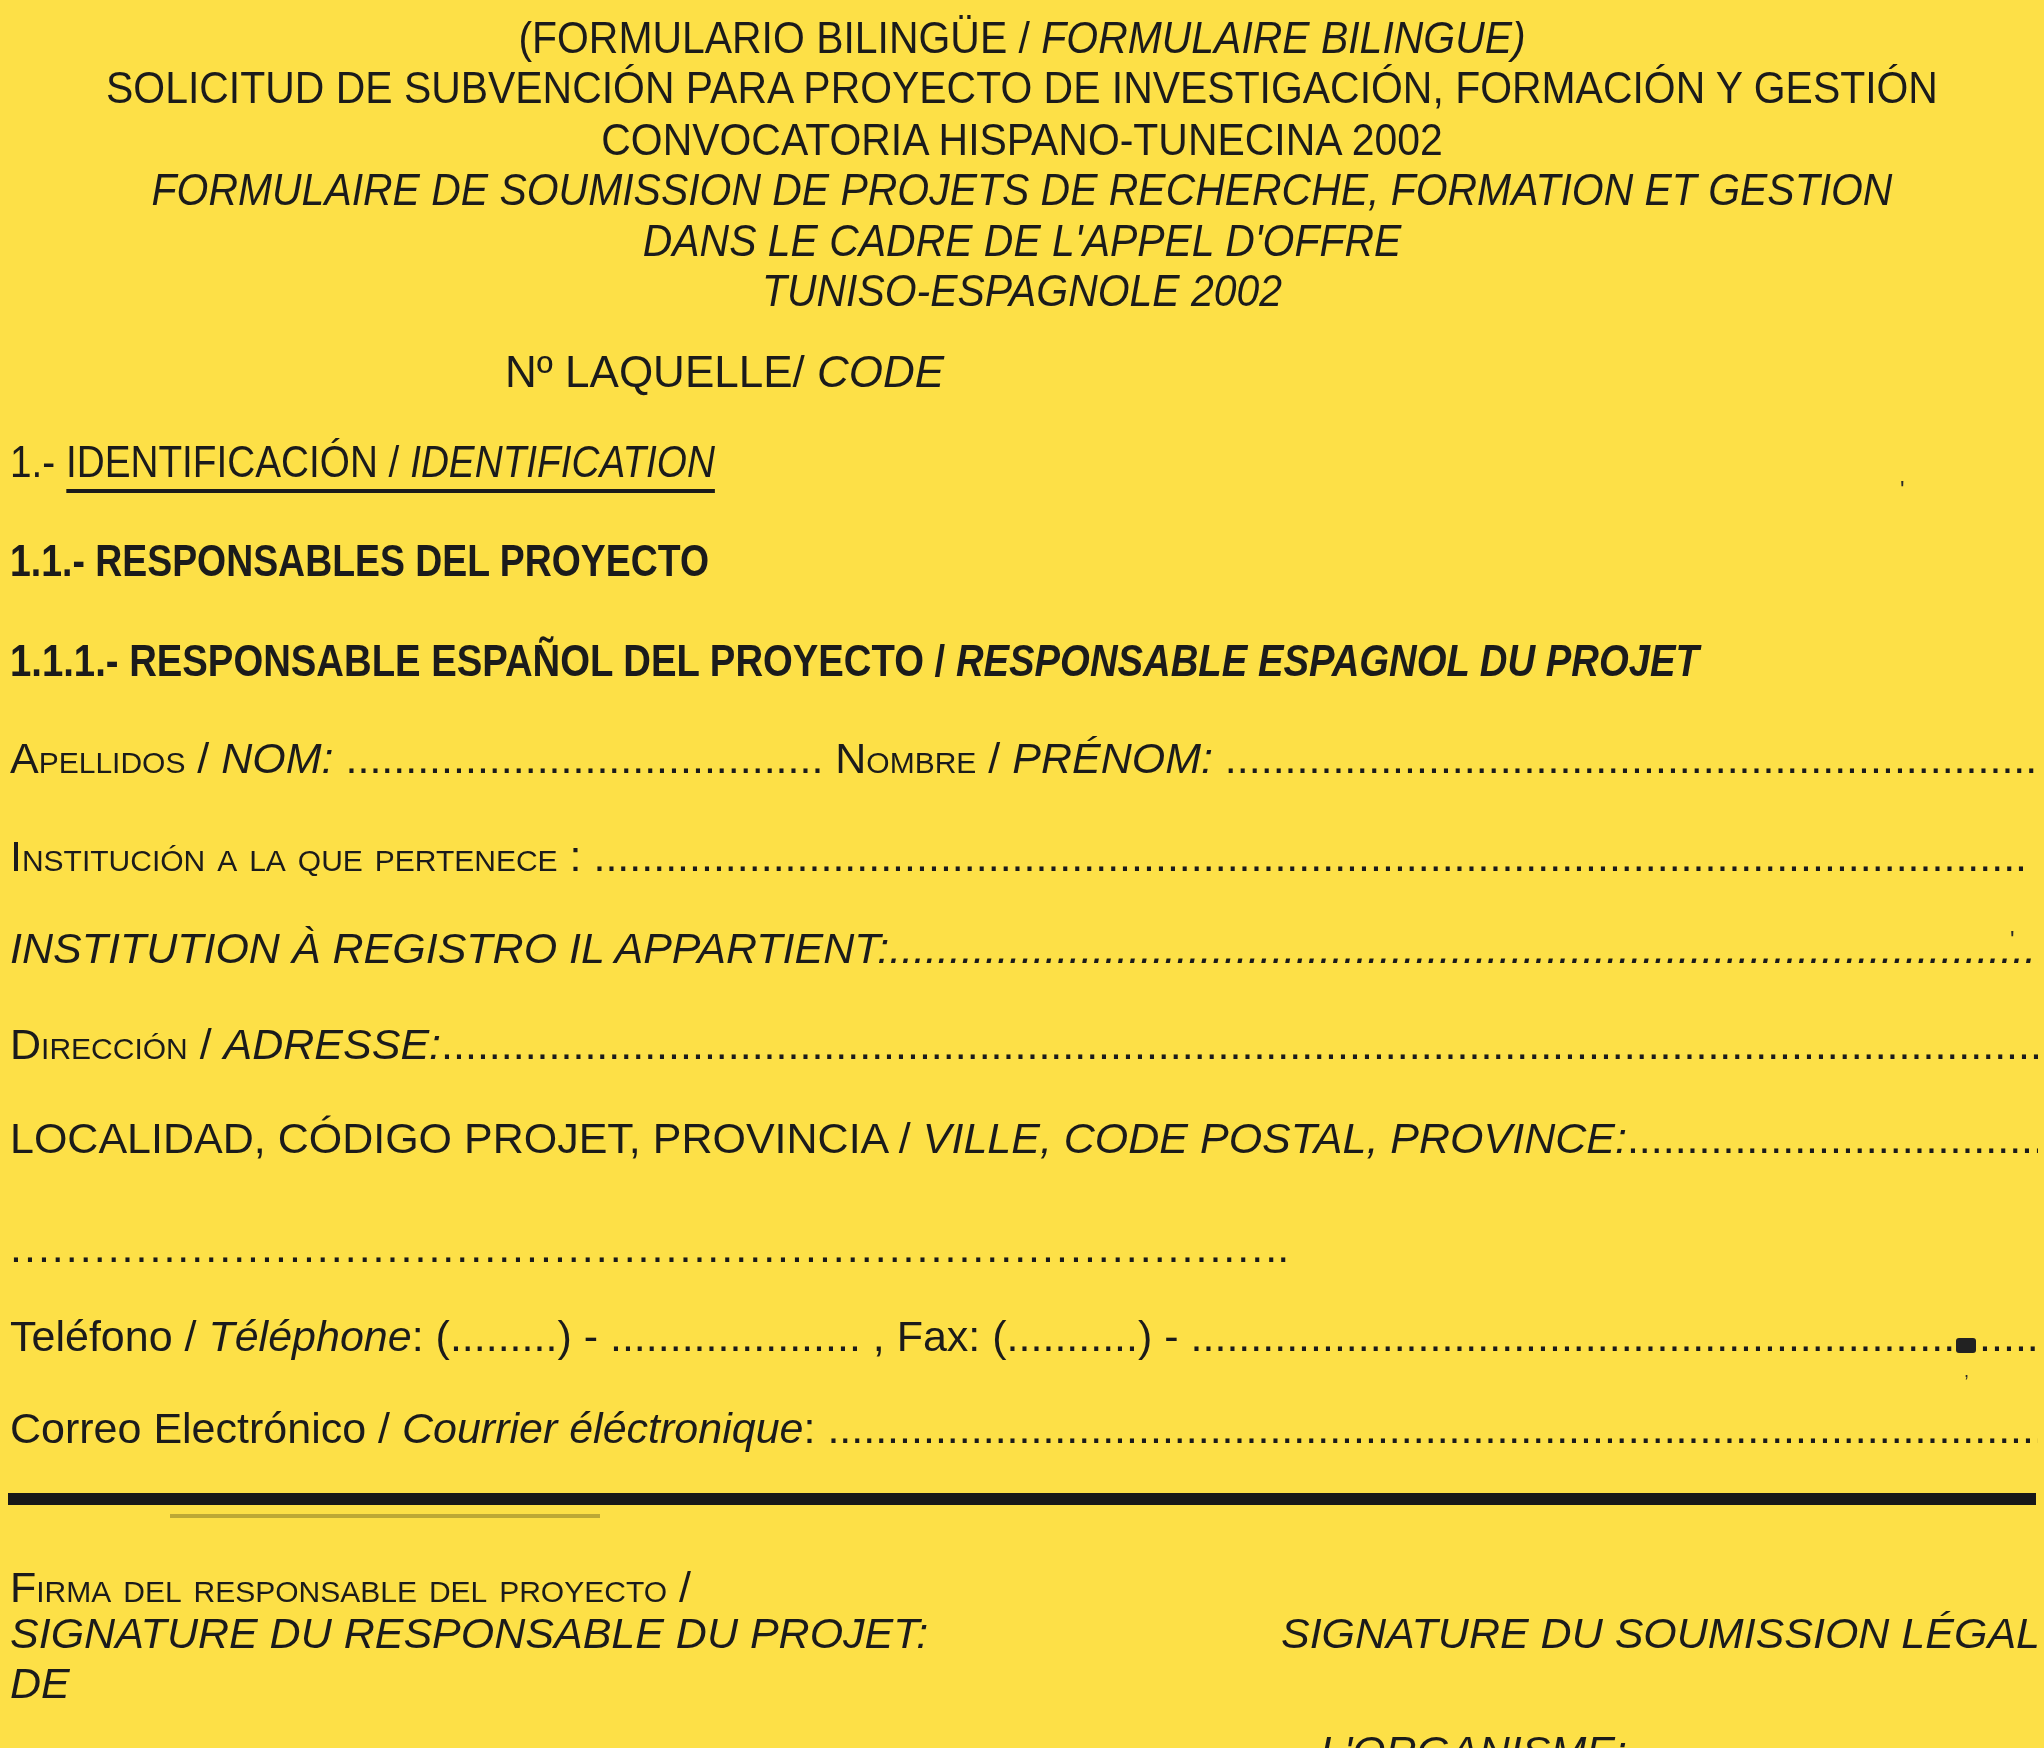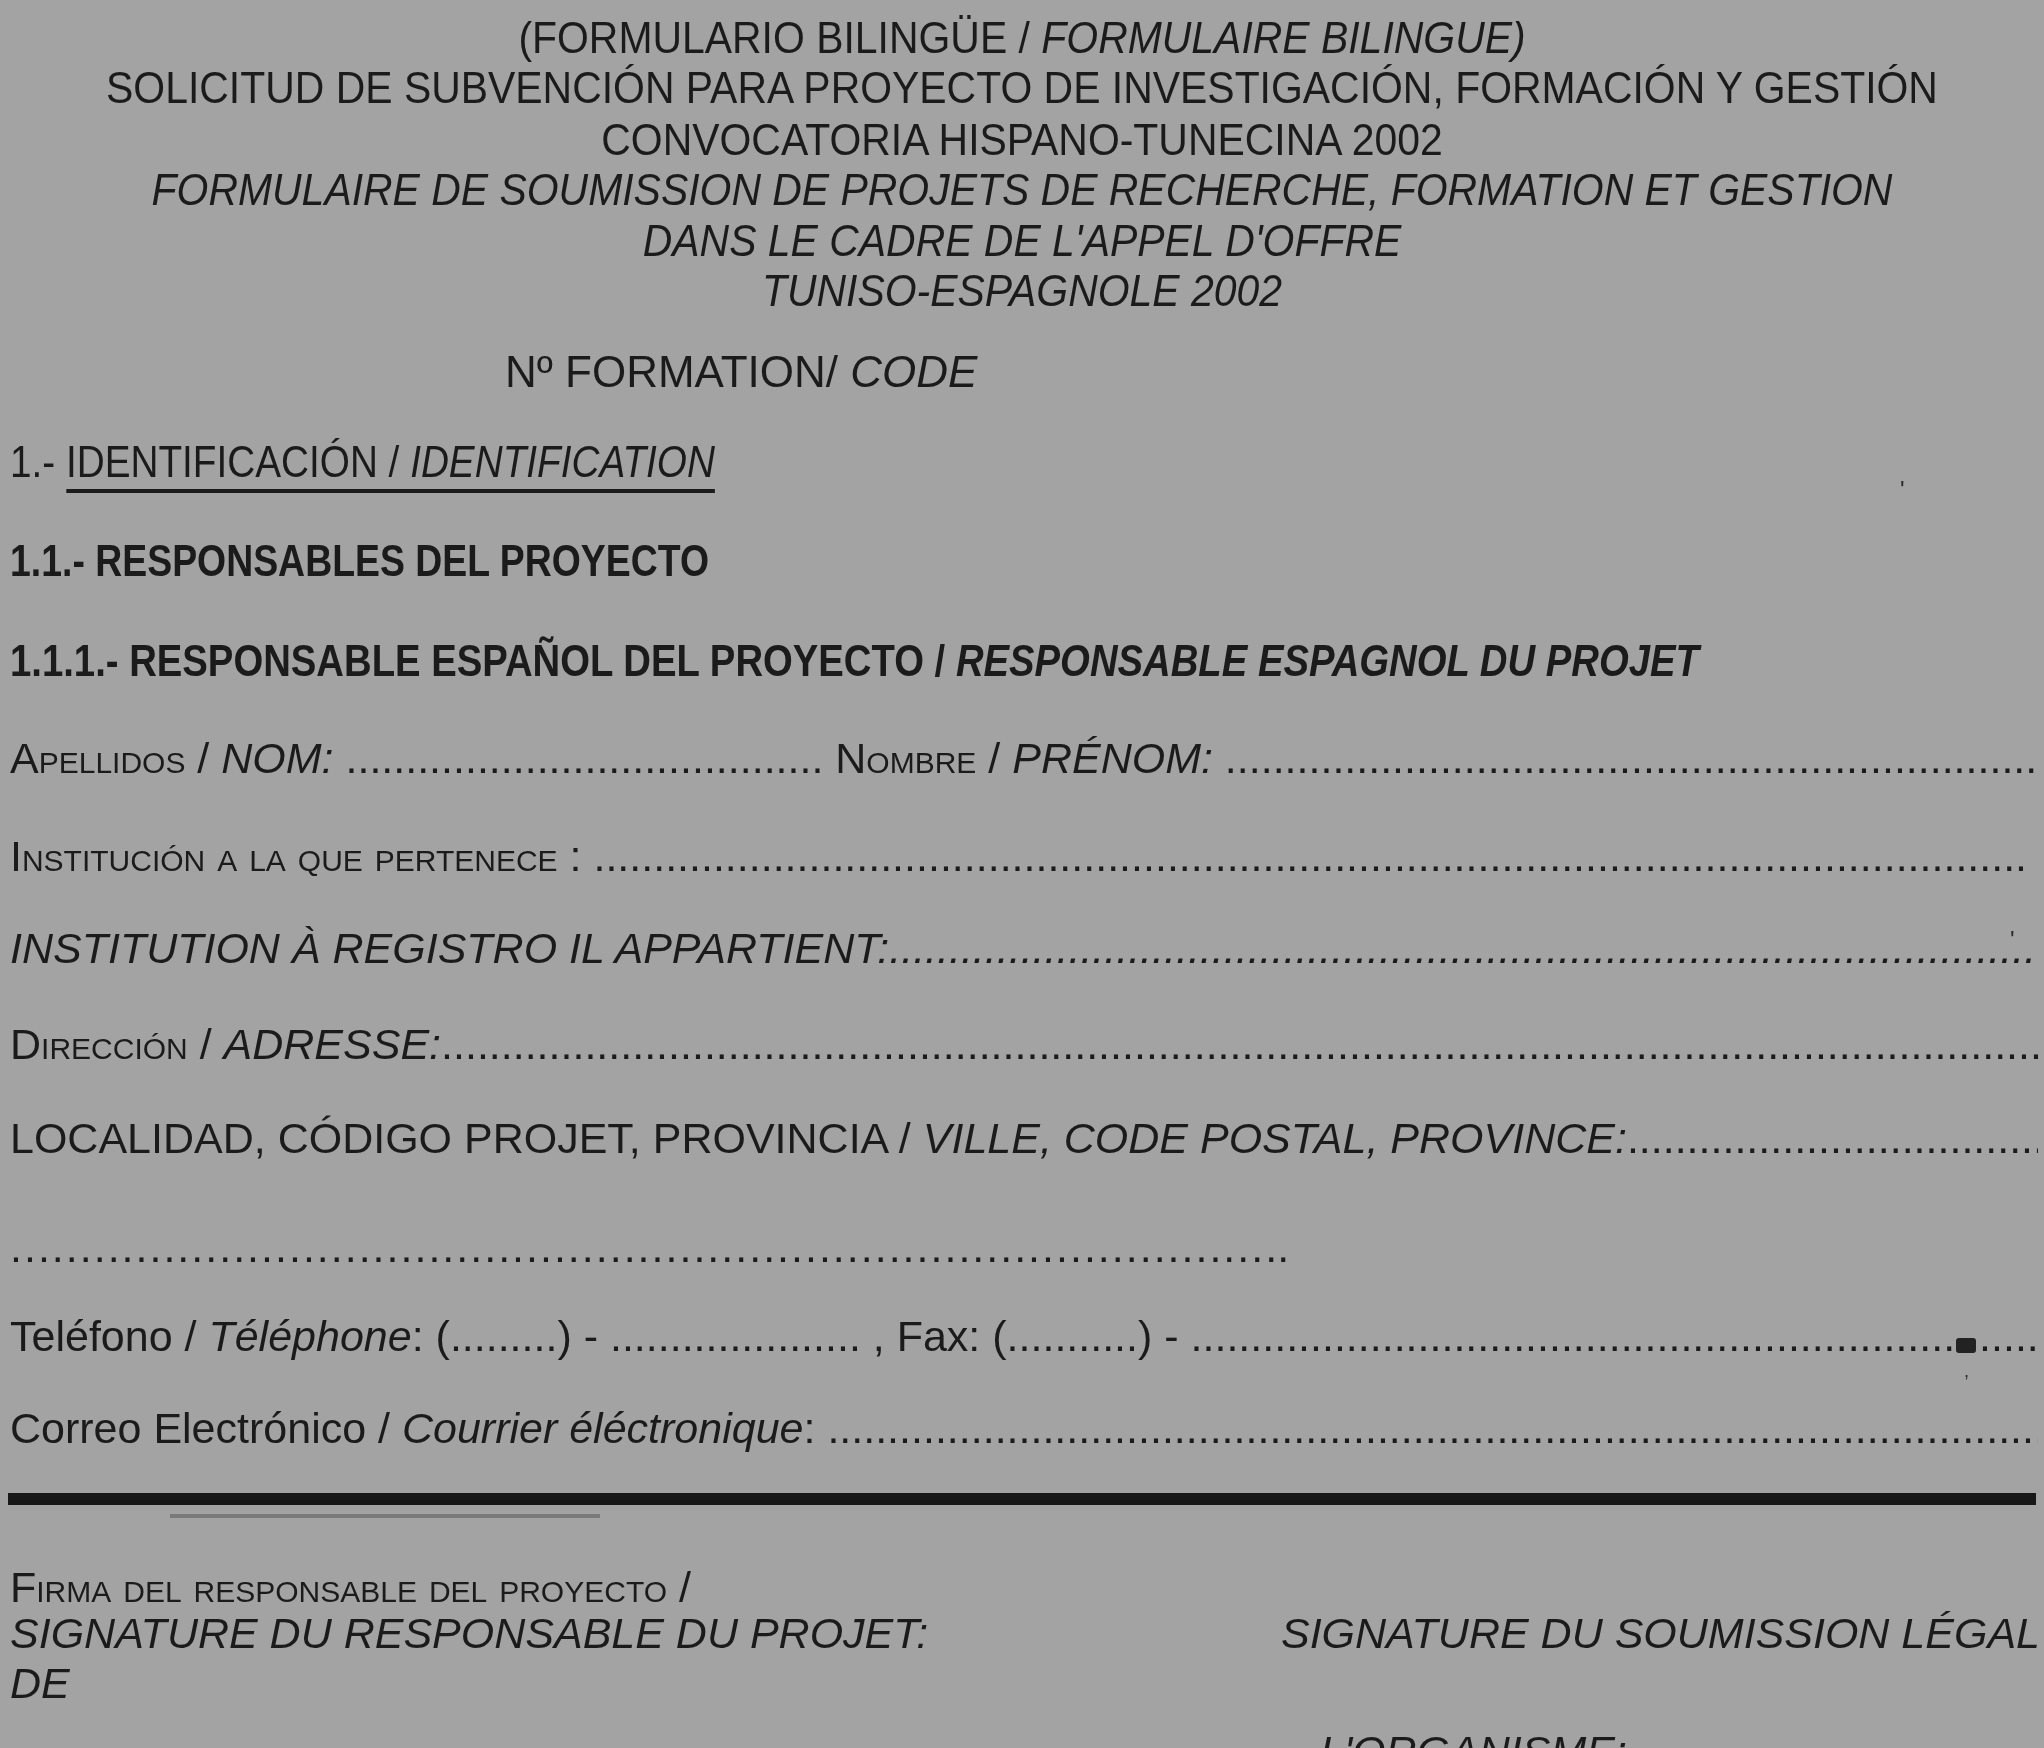--- a/index.html
+++ b/index.html
@@ -1,20 +1,20 @@
 <!DOCTYPE html>
 <html><head>
 <meta charset="utf-8">
 <style>
   html, body { margin: 0; padding: 0; background: #ffffff; }
   .page {
     position: relative;
     width: 2044px;
     height: 1748px;
-    background: #a3a3a3;
+    background: #fde047;
     color: #1b1b1b;
     font-family: "Liberation Sans", sans-serif;
     font-size: 43px;
     line-height: 1.2;
     overflow: hidden;
   }
   .row {
     position: absolute;
     left: 10px;
     right: 6px;
@@ -63,21 +63,21 @@
 
 <div class="page">
 
   <div class="row center hdr" style="top:12px"><span>(FORMULARIO BILINGÜE / </span><span class="it">FORMULAIRE BILINGUE)</span></div>
   <div class="row center hdr" style="top:62px">SOLICITUD DE SUBVENCIÓN PARA PROYECTO DE INVESTIGACIÓN, FORMACIÓN Y GESTIÓN</div>
   <div class="row center hdr" style="top:114px">CONVOCATORIA HISPANO-TUNECINA 2002</div>
   <div class="row center hdr it" style="top:164px">FORMULAIRE DE SOUMISSION DE PROJETS DE RECHERCHE, FORMATION ET GESTION</div>
   <div class="row center hdr it" style="top:215px">DANS LE CADRE DE L'APPEL D'OFFRE</div>
   <div class="row center hdr it" style="top:265px">TUNISO-ESPAGNOLE 2002</div>
 
-  <div class="row nooverflow" style="top:346px; left:505px; font-size:44px"><span>Nº FORMATION/ </span><span class="it">CODE</span></div>
+  <div class="row nooverflow" style="top:346px; left:505px; font-size:44px"><span>Nº LAQUELLE/ </span><span class="it">CODE</span></div>
 
   <div class="row nooverflow sx88" style="top:436px; font-size:44px"><span>1.- </span><span class="ul"><span>IDENTIFICACIÓN / </span><span class="it">IDENTIFICATION</span></span></div>
 
   <div class="row nooverflow b sx85" style="top:535px; font-size:44px">1.1.- RESPONSABLES DEL PROYECTO</div>
 
   <div class="row nooverflow b sx87" style="top:635px; font-size:44px"><span>1.1.1.- RESPONSABLE ESPAÑOL DEL PROYECTO / </span><span class="it">RESPONSABLE ESPAGNOL DU PROJET</span></div>
 
   <div class="row" style="top:733px"><span class="sc">Apellidos</span><span> / </span><span class="it">NOM:</span><span class="dots"> ........................................  </span><span class="sc">Nombre</span><span> / </span><span class="it">PRÉNOM:</span><span class="dots">  ..............................................................................</span></div>
 
   <div class="row" style="top:831px"><span class="sc">Institución a la que pertenece :</span><span class="dots"> ........................................................................................................................</span></div>

